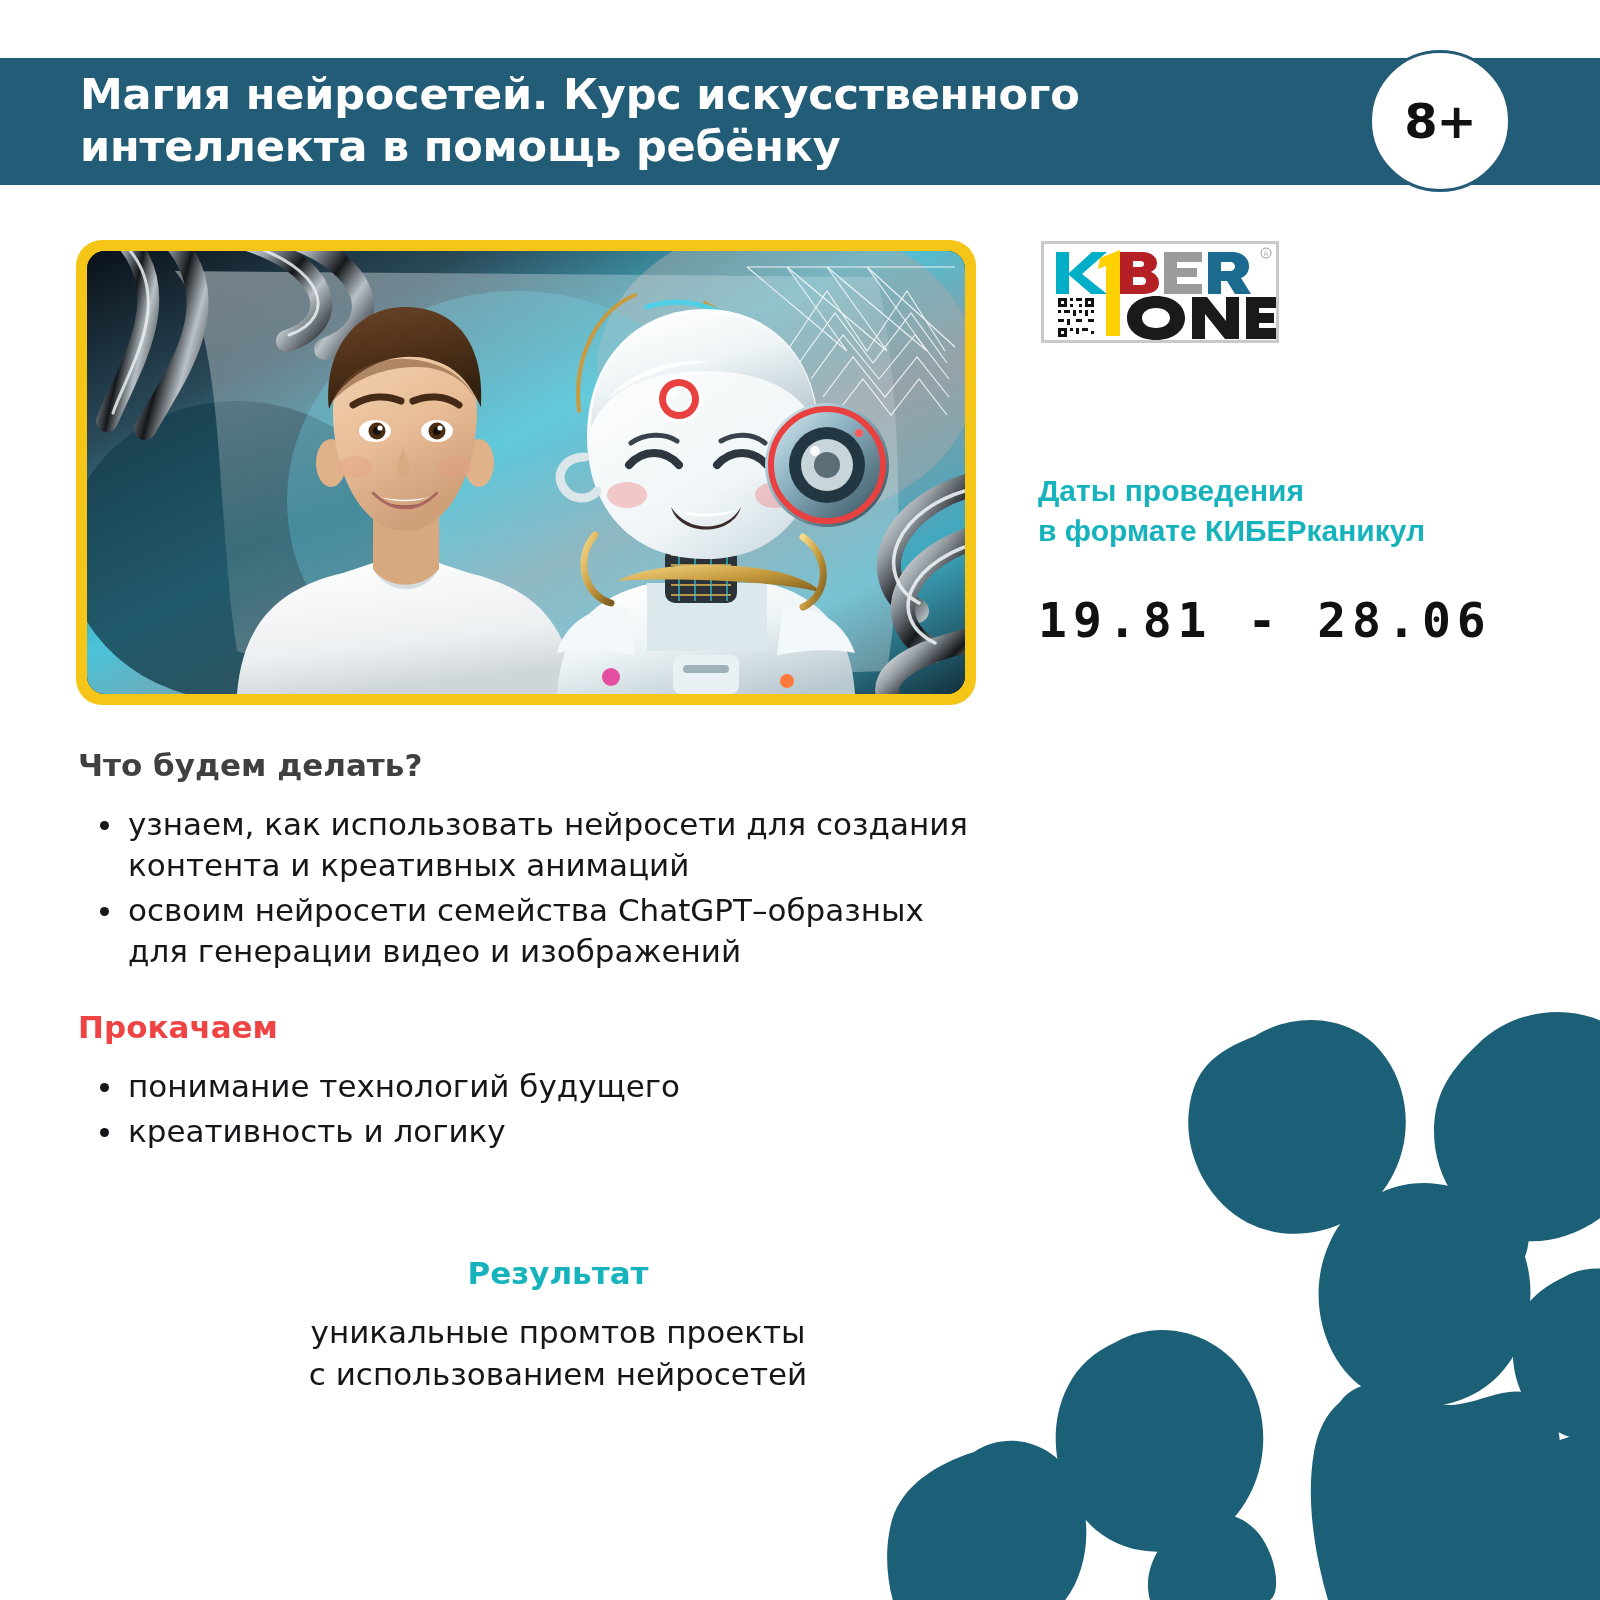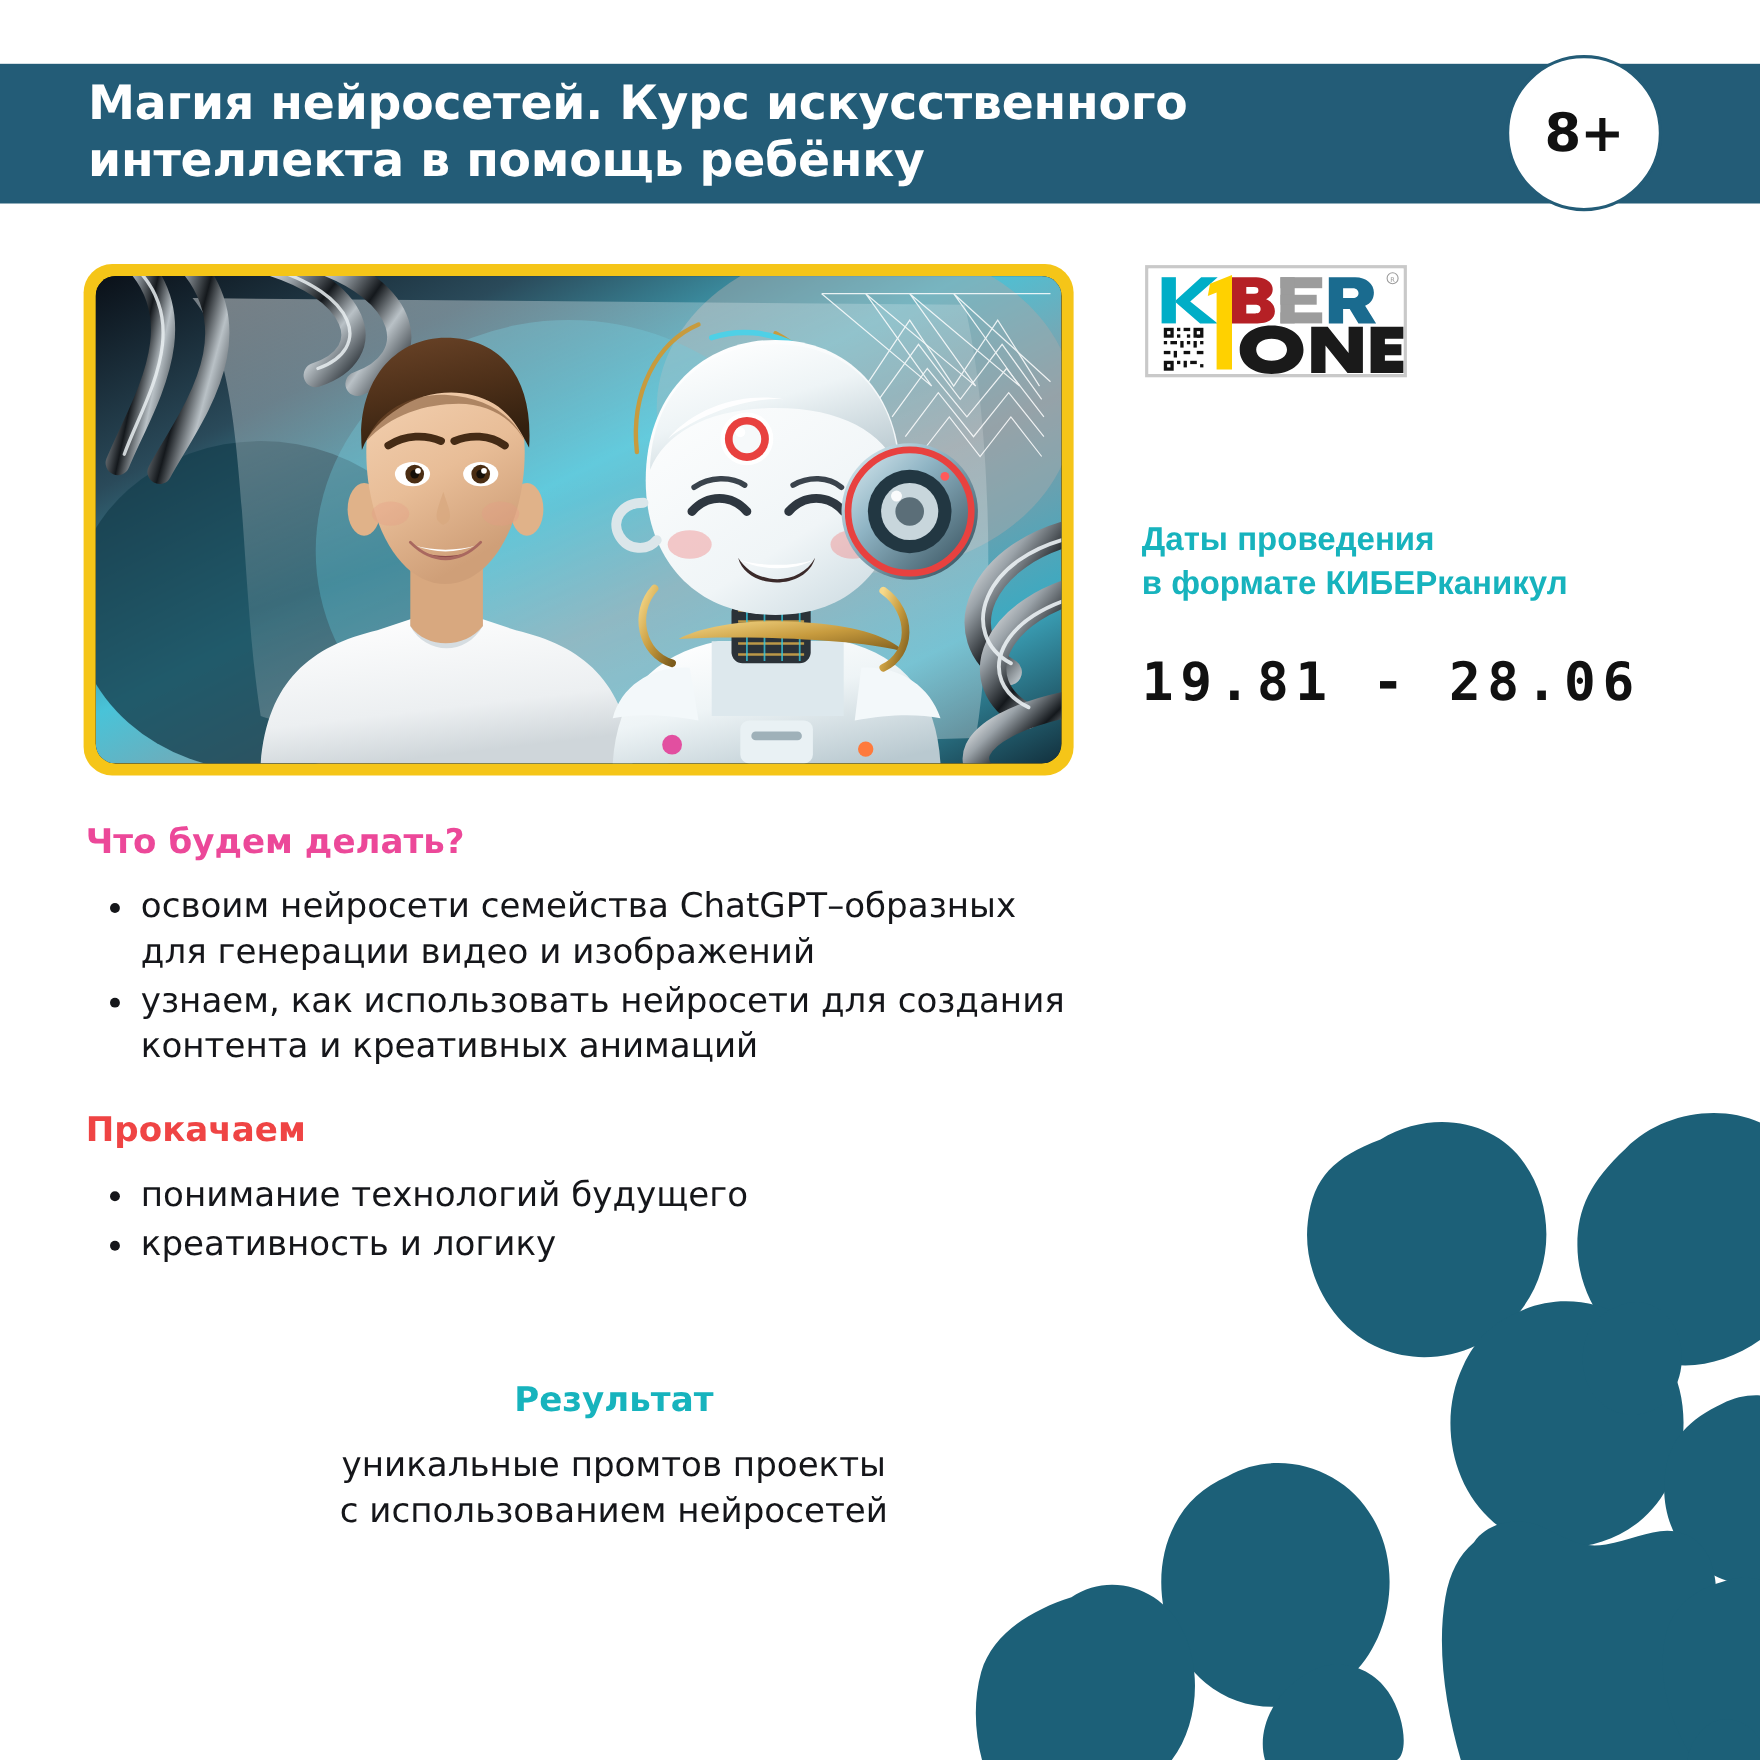--- a/index.html
+++ b/index.html
@@ -513,26 +513,26 @@
   </div>
 
   <div id="dates-heading" style="color: rgb(23, 179, 189);">Даты проведения
 в формате КИБЕРканикул</div>
 
   <div id="dates-range">19.81 - 28.06</div>
 
   <div id="content">
 
     <div id="section-whatwedo" class="section">
-      <div class="section-heading" style="color: #ec4899;">Что будем делать?</div>
+      <div class="section-heading" style="color: #404040;">Что будем делать?</div>
       <ul class="bullets">
+        <li>узнаем, как использовать нейросети для создания
+контента и креативных анимаций</li>
         <li>освоим нейросети семейства ChatGPT–образных
 для генерации видео и изображений</li>
-        <li>узнаем, как использовать нейросети для создания
-контента и креативных анимаций</li>
       </ul>
     </div>
 
     <div id="section-upgrade" class="section">
       <div class="section-heading" style="color: #ef4444;">Прокачаем</div>
       <ul class="bullets">
         <li>понимание технологий будущего</li>
         <li>креативность и логику</li>
       </ul>
     </div>

